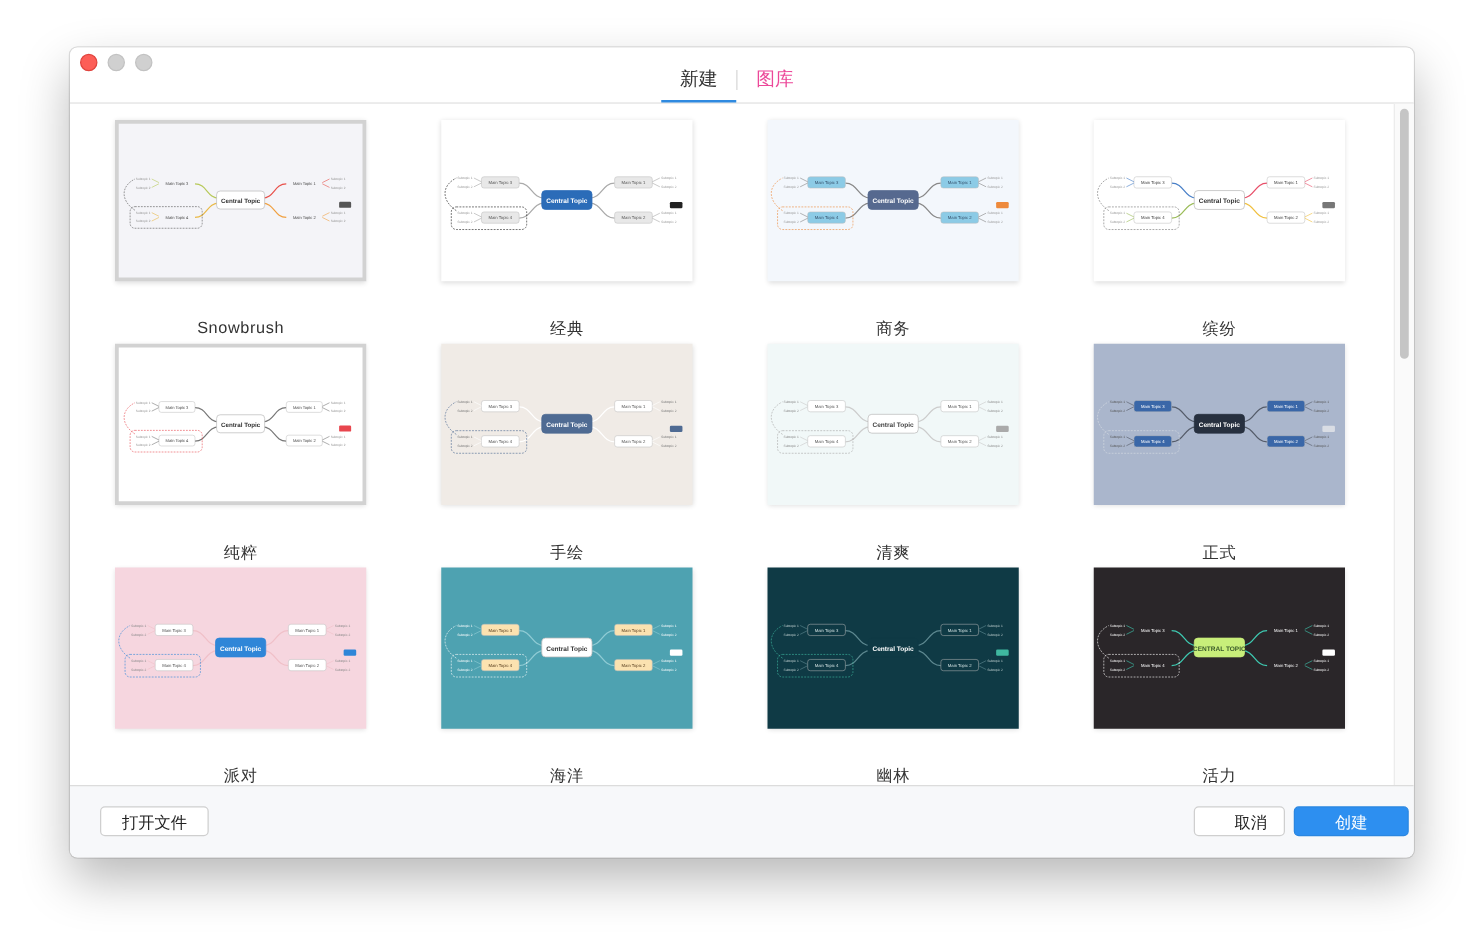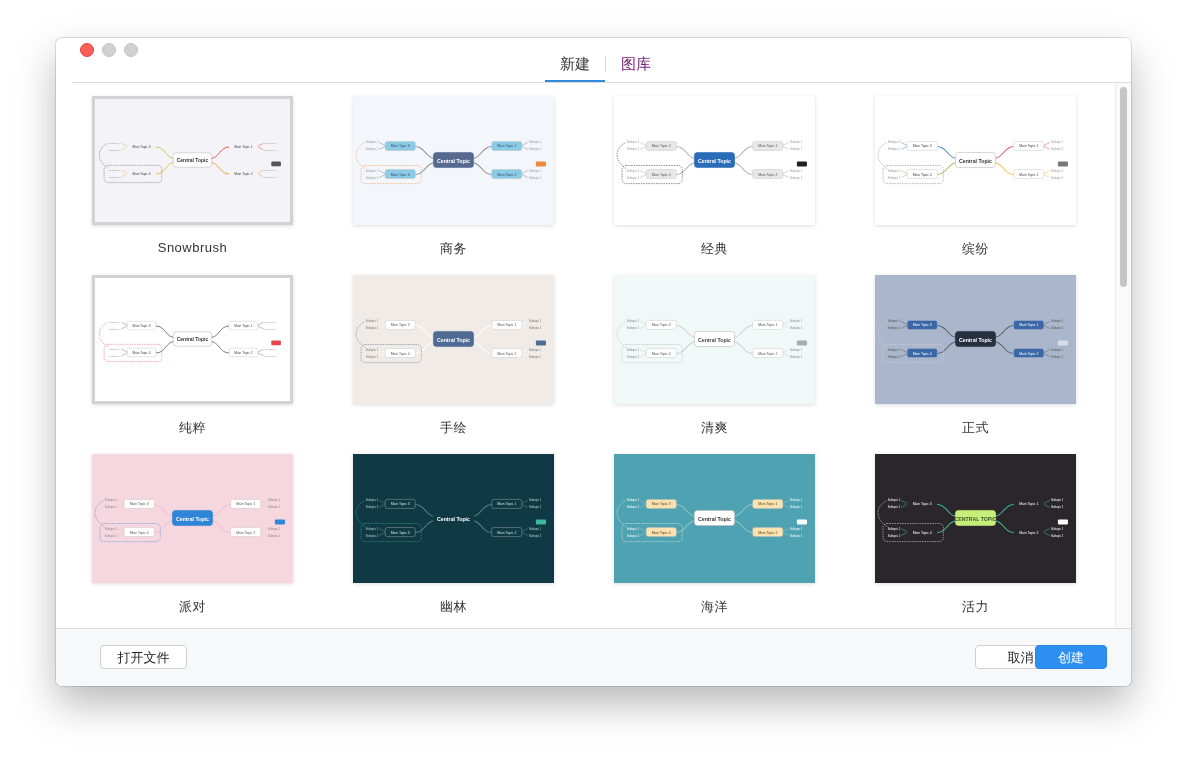--- a/index.html
+++ b/index.html
@@ -1,40 +1,40 @@
 <!DOCTYPE html>
 <html><head>
 <meta charset="utf-8">
 <style>
   html,body{margin:0;padding:0;}
   body{width:1187px;height:760px;background:#ffffff;position:relative;overflow:hidden;font-family:"Liberation Sans","DejaVu Sans",sans-serif;}
   .window{position:absolute;left:56px;top:38px;width:1075px;height:648px;background:#fff;border-radius:6px;
     box-shadow:0 18px 40px rgba(0,0,0,0.28),0 0 0 1px rgba(0,0,0,0.12);overflow:hidden;}
-  .titlebar{position:absolute;left:16px;top:0;right:0;height:44px;background:#fff;border-bottom:1px solid #dcdcdc;}
+  .titlebar{position:absolute;left:0;top:0;right:0;height:44px;background:#fff;border-bottom:1px solid #dcdcdc;}
   .traffic{position:absolute;top:5px;left:8px;display:flex;gap:8px;}
   .dot{width:12px;height:12px;border-radius:50%;}
   .dot.red{background:#fd5e57;border:0.5px solid #e0443e;}
   .dot.gray{background:#d0d0d0;border:0.5px solid #c2c2c2;}
   .tabs{position:absolute;left:473px;top:14px;display:flex;align-items:center;height:30px;}
   .tab{font-size:15px;color:#333;padding:0 15px;height:30px;line-height:24px;position:relative;cursor:pointer;}
-  .tab.inactive{color:#701a75;}
+  .tab.inactive{color:#ec4899;}
   .tab.active::after{content:"";position:absolute;left:0;right:0;bottom:0;height:2px;background:#2f8ae0;}
   .tab-sep{width:1px;height:16px;background:#d8d8d8;margin-top:-6px;}
   .content{position:absolute;left:0;top:45px;right:0;height:546px;background:#fff;overflow:hidden;}
   .grid{position:absolute;left:36px;top:13px;display:grid;grid-template-columns:repeat(4,201px);column-gap:60px;row-gap:0;}
   .card{width:201px;height:179px;display:flex;flex-direction:column;align-items:center;cursor:pointer;}
   .thumb{width:201px;height:129px;position:relative;box-shadow:0 1px 4px rgba(0,0,0,0.14);overflow:hidden;box-sizing:border-box;}
   .thumb.selected{border:3px solid #d2d2d2;}
   .thumb svg{position:absolute;left:0;top:0;width:100%;height:100%;}
-  .label{margin-top:15px;font-size:13px;color:#333;letter-spacing:0.5px;}
+  .label{margin-top:29px;font-size:13px;color:#333;letter-spacing:0.5px;}
   .scrollbar{position:absolute;right:0;top:45px;width:15px;height:546px;background:#fafafa;border-left:1px solid #ececec;}
   .scroll-thumb{position:absolute;left:4px;top:4px;width:7px;height:200px;border-radius:4px;background:#c5c5c5;}
   .footer{position:absolute;left:0;bottom:0;right:0;height:57px;background:#f7f8fa;border-top:1px solid #dcdcdc;}
   .btn{position:absolute;top:16px;height:24px;border-radius:4px;font-size:13px;line-height:24px;text-align:center;cursor:pointer;box-sizing:border-box;}
-  .btn.default{background:#fff;border:1px solid #cfcfcf;color:#222;margin-left:20px;}
+  .btn.default{background:#fff;border:1px solid #cfcfcf;color:#222;}
   .btn.primary{background:#2d8ff0;border:1px solid #2a86e0;color:#fff;}
 </style>
 </head>
 <body>
 
 <div class="window">
   <div class="titlebar">
     <div class="traffic">
       <div class="dot red"></div>
       <div class="dot gray"></div>
@@ -87,20 +87,64 @@
   <rect x="8" y="69" width="60" height="18" rx="4" fill="none" stroke="#555555" stroke-width="0.5" stroke-dasharray="1.5,1"></rect>
 
   <path d="M12 72 C0 64,0 52,12 46" fill="none" stroke="#555555" stroke-width="0.5" stroke-dasharray="1.5,1"></path>
 
   <rect x="182" y="65" width="10" height="5" rx="1" fill="#555555"></rect>
 </svg>
           </div>
     <div class="label">Snowbrush</div>
   </div>
         <div class="card">
+    <div class="thumb" style="background: rgb(255, 255, 255);">
+<svg viewBox="0 0 200 128" xmlns="http://www.w3.org/2000/svg">
+
+  <path d="M118 62 C128 62,128 50,138 50" fill="none" stroke="#aaaaaa" stroke-width="1"></path>
+  <path d="M118 66 C128 66,128 78,138 78" fill="none" stroke="#aaaaaa" stroke-width="1"></path>
+  <path d="M82 62 C72 62,72 50,62 50" fill="none" stroke="#aaaaaa" stroke-width="1"></path>
+  <path d="M82 66 C72 66,72 78,62 78" fill="none" stroke="#aaaaaa" stroke-width="1"></path>
+
+  <rect x="80" y="56" width="40" height="15" rx="3" fill="#2b6cb8" stroke="#2b6cb8" stroke-width="0.6"></rect>
+  <text x="100" y="66" font-size="5.2" text-anchor="middle" fill="#ffffff" font-family="Liberation Sans, sans-serif" font-weight="bold">Central Topic</text>
+
+  <rect x="138" y="45" width="30" height="9" rx="2" fill="#e8e8e8" stroke="#bbbbbb" stroke-width="0.4"></rect>
+  <text x="153" y="51" font-size="3.4" text-anchor="middle" fill="#555555" font-family="Liberation Sans, sans-serif">Main Topic 1</text>
+  <rect x="138" y="73" width="30" height="9" rx="2" fill="#e8e8e8" stroke="#bbbbbb" stroke-width="0.4"></rect>
+  <text x="153" y="79" font-size="3.4" text-anchor="middle" fill="#555555" font-family="Liberation Sans, sans-serif">Main Topic 2</text>
+  <rect x="32" y="45" width="30" height="9" rx="2" fill="#e8e8e8" stroke="#bbbbbb" stroke-width="0.4"></rect>
+  <text x="47" y="51" font-size="3.4" text-anchor="middle" fill="#555555" font-family="Liberation Sans, sans-serif">Main Topic 3</text>
+  <rect x="32" y="73" width="30" height="9" rx="2" fill="#e8e8e8" stroke="#bbbbbb" stroke-width="0.4"></rect>
+  <text x="47" y="79" font-size="3.4" text-anchor="middle" fill="#555555" font-family="Liberation Sans, sans-serif">Main Topic 4</text>
+
+  <path d="M168 49 L174 46 M168 50 L174 53" stroke="#aaaaaa" stroke-width="0.5"></path>
+  <path d="M168 77 L174 74 M168 78 L174 81" stroke="#aaaaaa" stroke-width="0.5"></path>
+  <path d="M32 49 L26 46 M32 50 L26 53" stroke="#aaaaaa" stroke-width="0.5"></path>
+  <path d="M32 77 L26 74 M32 78 L26 81" stroke="#aaaaaa" stroke-width="0.5"></path>
+
+  <text x="175" y="47" font-size="2.6" fill="#999999" font-family="Liberation Sans, sans-serif">Subtopic 1</text>
+  <text x="175" y="54" font-size="2.6" fill="#999999" font-family="Liberation Sans, sans-serif">Subtopic 2</text>
+  <text x="175" y="75" font-size="2.6" fill="#999999" font-family="Liberation Sans, sans-serif">Subtopic 1</text>
+  <text x="175" y="82" font-size="2.6" fill="#999999" font-family="Liberation Sans, sans-serif">Subtopic 2</text>
+  <text x="25" y="47" font-size="2.6" text-anchor="end" fill="#999999" font-family="Liberation Sans, sans-serif">Subtopic 1</text>
+  <text x="25" y="54" font-size="2.6" text-anchor="end" fill="#999999" font-family="Liberation Sans, sans-serif">Subtopic 2</text>
+  <text x="25" y="75" font-size="2.6" text-anchor="end" fill="#999999" font-family="Liberation Sans, sans-serif">Subtopic 1</text>
+  <text x="25" y="82" font-size="2.6" text-anchor="end" fill="#999999" font-family="Liberation Sans, sans-serif">Subtopic 2</text>
+
+  <rect x="8" y="69" width="60" height="18" rx="4" fill="none" stroke="#222222" stroke-width="0.5" stroke-dasharray="1.5,1"></rect>
+
+  <path d="M12 72 C0 64,0 52,12 46" fill="none" stroke="#222222" stroke-width="0.5" stroke-dasharray="1.5,1"></path>
+
+  <rect x="182" y="65" width="10" height="5" rx="1" fill="#222222"></rect>
+</svg>
+          </div>
+    <div class="label">经典</div>
+  </div>
+        <div class="card">
     <div class="thumb" style="background: rgb(243, 247, 252);">
 <svg viewBox="0 0 200 128" xmlns="http://www.w3.org/2000/svg">
 
   <path d="M118 62 C128 62,128 50,138 50" fill="none" stroke="#888888" stroke-width="1"></path>
   <path d="M118 66 C128 66,128 78,138 78" fill="none" stroke="#888888" stroke-width="1"></path>
   <path d="M82 62 C72 62,72 50,62 50" fill="none" stroke="#888888" stroke-width="1"></path>
   <path d="M82 66 C72 66,72 78,62 78" fill="none" stroke="#888888" stroke-width="1"></path>
 
   <rect x="80" y="56" width="40" height="15" rx="3" fill="#56698f" stroke="#56698f" stroke-width="0.6"></rect>
   <text x="100" y="66" font-size="5.2" text-anchor="middle" fill="#ffffff" font-family="Liberation Sans, sans-serif" font-weight="bold">Central Topic</text>
@@ -134,139 +178,95 @@
 
   <rect x="182" y="65" width="10" height="5" rx="1" fill="#ee8a3c"></rect>
 </svg>
           </div>
     <div class="label">商务</div>
   </div>
         <div class="card">
     <div class="thumb" style="background: rgb(255, 255, 255);">
 <svg viewBox="0 0 200 128" xmlns="http://www.w3.org/2000/svg">
 
-  <path d="M118 62 C128 62,128 50,138 50" fill="none" stroke="#aaaaaa" stroke-width="1"></path>
-  <path d="M118 66 C128 66,128 78,138 78" fill="none" stroke="#aaaaaa" stroke-width="1"></path>
-  <path d="M82 62 C72 62,72 50,62 50" fill="none" stroke="#aaaaaa" stroke-width="1"></path>
-  <path d="M82 66 C72 66,72 78,62 78" fill="none" stroke="#aaaaaa" stroke-width="1"></path>
-
-  <rect x="80" y="56" width="40" height="15" rx="3" fill="#2b6cb8" stroke="#2b6cb8" stroke-width="0.6"></rect>
-  <text x="100" y="66" font-size="5.2" text-anchor="middle" fill="#ffffff" font-family="Liberation Sans, sans-serif" font-weight="bold">Central Topic</text>
-
-  <rect x="138" y="45" width="30" height="9" rx="2" fill="#e8e8e8" stroke="#bbbbbb" stroke-width="0.4"></rect>
-  <text x="153" y="51" font-size="3.4" text-anchor="middle" fill="#555555" font-family="Liberation Sans, sans-serif">Main Topic 1</text>
-  <rect x="138" y="73" width="30" height="9" rx="2" fill="#e8e8e8" stroke="#bbbbbb" stroke-width="0.4"></rect>
-  <text x="153" y="79" font-size="3.4" text-anchor="middle" fill="#555555" font-family="Liberation Sans, sans-serif">Main Topic 2</text>
-  <rect x="32" y="45" width="30" height="9" rx="2" fill="#e8e8e8" stroke="#bbbbbb" stroke-width="0.4"></rect>
-  <text x="47" y="51" font-size="3.4" text-anchor="middle" fill="#555555" font-family="Liberation Sans, sans-serif">Main Topic 3</text>
-  <rect x="32" y="73" width="30" height="9" rx="2" fill="#e8e8e8" stroke="#bbbbbb" stroke-width="0.4"></rect>
-  <text x="47" y="79" font-size="3.4" text-anchor="middle" fill="#555555" font-family="Liberation Sans, sans-serif">Main Topic 4</text>
-
-  <path d="M168 49 L174 46 M168 50 L174 53" stroke="#aaaaaa" stroke-width="0.5"></path>
-  <path d="M168 77 L174 74 M168 78 L174 81" stroke="#aaaaaa" stroke-width="0.5"></path>
-  <path d="M32 49 L26 46 M32 50 L26 53" stroke="#aaaaaa" stroke-width="0.5"></path>
-  <path d="M32 77 L26 74 M32 78 L26 81" stroke="#aaaaaa" stroke-width="0.5"></path>
+  <path d="M118 62 C128 62,128 50,138 50" fill="none" stroke="#e8506a" stroke-width="1"></path>
+  <path d="M118 66 C128 66,128 78,138 78" fill="none" stroke="#f0c040" stroke-width="1"></path>
+  <path d="M82 62 C72 62,72 50,62 50" fill="none" stroke="#4a80c8" stroke-width="1"></path>
+  <path d="M82 66 C72 66,72 78,62 78" fill="none" stroke="#9cbd5a" stroke-width="1"></path>
+
+  <rect x="80" y="56" width="40" height="15" rx="3" fill="#ffffff" stroke="#bbbbbb" stroke-width="0.6"></rect>
+  <text x="100" y="66" font-size="5.2" text-anchor="middle" fill="#333333" font-family="Liberation Sans, sans-serif" font-weight="bold">Central Topic</text>
+
+  <rect x="138" y="45" width="30" height="9" rx="2" fill="#ffffff" stroke="#bbbbbb" stroke-width="0.4"></rect>
+  <text x="153" y="51" font-size="3.4" text-anchor="middle" fill="#444444" font-family="Liberation Sans, sans-serif">Main Topic 1</text>
+  <rect x="138" y="73" width="30" height="9" rx="2" fill="#ffffff" stroke="#bbbbbb" stroke-width="0.4"></rect>
+  <text x="153" y="79" font-size="3.4" text-anchor="middle" fill="#444444" font-family="Liberation Sans, sans-serif">Main Topic 2</text>
+  <rect x="32" y="45" width="30" height="9" rx="2" fill="#ffffff" stroke="#bbbbbb" stroke-width="0.4"></rect>
+  <text x="47" y="51" font-size="3.4" text-anchor="middle" fill="#444444" font-family="Liberation Sans, sans-serif">Main Topic 3</text>
+  <rect x="32" y="73" width="30" height="9" rx="2" fill="#ffffff" stroke="#bbbbbb" stroke-width="0.4"></rect>
+  <text x="47" y="79" font-size="3.4" text-anchor="middle" fill="#444444" font-family="Liberation Sans, sans-serif">Main Topic 4</text>
+
+  <path d="M168 49 L174 46 M168 50 L174 53" stroke="#e8506a" stroke-width="0.5"></path>
+  <path d="M168 77 L174 74 M168 78 L174 81" stroke="#f0c040" stroke-width="0.5"></path>
+  <path d="M32 49 L26 46 M32 50 L26 53" stroke="#4a80c8" stroke-width="0.5"></path>
+  <path d="M32 77 L26 74 M32 78 L26 81" stroke="#9cbd5a" stroke-width="0.5"></path>
 
   <text x="175" y="47" font-size="2.6" fill="#999999" font-family="Liberation Sans, sans-serif">Subtopic 1</text>
   <text x="175" y="54" font-size="2.6" fill="#999999" font-family="Liberation Sans, sans-serif">Subtopic 2</text>
   <text x="175" y="75" font-size="2.6" fill="#999999" font-family="Liberation Sans, sans-serif">Subtopic 1</text>
   <text x="175" y="82" font-size="2.6" fill="#999999" font-family="Liberation Sans, sans-serif">Subtopic 2</text>
   <text x="25" y="47" font-size="2.6" text-anchor="end" fill="#999999" font-family="Liberation Sans, sans-serif">Subtopic 1</text>
   <text x="25" y="54" font-size="2.6" text-anchor="end" fill="#999999" font-family="Liberation Sans, sans-serif">Subtopic 2</text>
   <text x="25" y="75" font-size="2.6" text-anchor="end" fill="#999999" font-family="Liberation Sans, sans-serif">Subtopic 1</text>
   <text x="25" y="82" font-size="2.6" text-anchor="end" fill="#999999" font-family="Liberation Sans, sans-serif">Subtopic 2</text>
 
-  <rect x="8" y="69" width="60" height="18" rx="4" fill="none" stroke="#222222" stroke-width="0.5" stroke-dasharray="1.5,1"></rect>
-
-  <path d="M12 72 C0 64,0 52,12 46" fill="none" stroke="#222222" stroke-width="0.5" stroke-dasharray="1.5,1"></path>
-
-  <rect x="182" y="65" width="10" height="5" rx="1" fill="#222222"></rect>
-</svg>
-          </div>
-    <div class="label">经典</div>
-  </div>
-        <div class="card">
-    <div class="thumb" style="background: rgb(255, 255, 255);">
-<svg viewBox="0 0 200 128" xmlns="http://www.w3.org/2000/svg">
-
-  <path d="M118 62 C128 62,128 50,138 50" fill="none" stroke="#e8506a" stroke-width="1"></path>
-  <path d="M118 66 C128 66,128 78,138 78" fill="none" stroke="#f0c040" stroke-width="1"></path>
-  <path d="M82 62 C72 62,72 50,62 50" fill="none" stroke="#4a80c8" stroke-width="1"></path>
-  <path d="M82 66 C72 66,72 78,62 78" fill="none" stroke="#9cbd5a" stroke-width="1"></path>
+  <rect x="8" y="69" width="60" height="18" rx="4" fill="none" stroke="#777777" stroke-width="0.5" stroke-dasharray="1.5,1"></rect>
+
+  <path d="M12 72 C0 64,0 52,12 46" fill="none" stroke="#777777" stroke-width="0.5" stroke-dasharray="1.5,1"></path>
+
+  <rect x="182" y="65" width="10" height="5" rx="1" fill="#777777"></rect>
+</svg>
+          </div>
+    <div class="label">缤纷</div>
+  </div>
+        <div class="card">
+    <div class="thumb selected" style="background: rgb(255, 255, 255);">
+<svg viewBox="0 0 200 128" xmlns="http://www.w3.org/2000/svg">
+
+  <path d="M118 62 C128 62,128 50,138 50" fill="none" stroke="#777777" stroke-width="1"></path>
+  <path d="M118 66 C128 66,128 78,138 78" fill="none" stroke="#777777" stroke-width="1"></path>
+  <path d="M82 62 C72 62,72 50,62 50" fill="none" stroke="#777777" stroke-width="1"></path>
+  <path d="M82 66 C72 66,72 78,62 78" fill="none" stroke="#777777" stroke-width="1"></path>
 
   <rect x="80" y="56" width="40" height="15" rx="3" fill="#ffffff" stroke="#bbbbbb" stroke-width="0.6"></rect>
   <text x="100" y="66" font-size="5.2" text-anchor="middle" fill="#333333" font-family="Liberation Sans, sans-serif" font-weight="bold">Central Topic</text>
 
   <rect x="138" y="45" width="30" height="9" rx="2" fill="#ffffff" stroke="#bbbbbb" stroke-width="0.4"></rect>
   <text x="153" y="51" font-size="3.4" text-anchor="middle" fill="#444444" font-family="Liberation Sans, sans-serif">Main Topic 1</text>
   <rect x="138" y="73" width="30" height="9" rx="2" fill="#ffffff" stroke="#bbbbbb" stroke-width="0.4"></rect>
   <text x="153" y="79" font-size="3.4" text-anchor="middle" fill="#444444" font-family="Liberation Sans, sans-serif">Main Topic 2</text>
   <rect x="32" y="45" width="30" height="9" rx="2" fill="#ffffff" stroke="#bbbbbb" stroke-width="0.4"></rect>
   <text x="47" y="51" font-size="3.4" text-anchor="middle" fill="#444444" font-family="Liberation Sans, sans-serif">Main Topic 3</text>
   <rect x="32" y="73" width="30" height="9" rx="2" fill="#ffffff" stroke="#bbbbbb" stroke-width="0.4"></rect>
   <text x="47" y="79" font-size="3.4" text-anchor="middle" fill="#444444" font-family="Liberation Sans, sans-serif">Main Topic 4</text>
 
-  <path d="M168 49 L174 46 M168 50 L174 53" stroke="#e8506a" stroke-width="0.5"></path>
-  <path d="M168 77 L174 74 M168 78 L174 81" stroke="#f0c040" stroke-width="0.5"></path>
-  <path d="M32 49 L26 46 M32 50 L26 53" stroke="#4a80c8" stroke-width="0.5"></path>
-  <path d="M32 77 L26 74 M32 78 L26 81" stroke="#9cbd5a" stroke-width="0.5"></path>
+  <path d="M168 49 L174 46 M168 50 L174 53" stroke="#777777" stroke-width="0.5"></path>
+  <path d="M168 77 L174 74 M168 78 L174 81" stroke="#777777" stroke-width="0.5"></path>
+  <path d="M32 49 L26 46 M32 50 L26 53" stroke="#777777" stroke-width="0.5"></path>
+  <path d="M32 77 L26 74 M32 78 L26 81" stroke="#777777" stroke-width="0.5"></path>
 
   <text x="175" y="47" font-size="2.6" fill="#999999" font-family="Liberation Sans, sans-serif">Subtopic 1</text>
   <text x="175" y="54" font-size="2.6" fill="#999999" font-family="Liberation Sans, sans-serif">Subtopic 2</text>
   <text x="175" y="75" font-size="2.6" fill="#999999" font-family="Liberation Sans, sans-serif">Subtopic 1</text>
   <text x="175" y="82" font-size="2.6" fill="#999999" font-family="Liberation Sans, sans-serif">Subtopic 2</text>
   <text x="25" y="47" font-size="2.6" text-anchor="end" fill="#999999" font-family="Liberation Sans, sans-serif">Subtopic 1</text>
   <text x="25" y="54" font-size="2.6" text-anchor="end" fill="#999999" font-family="Liberation Sans, sans-serif">Subtopic 2</text>
   <text x="25" y="75" font-size="2.6" text-anchor="end" fill="#999999" font-family="Liberation Sans, sans-serif">Subtopic 1</text>
   <text x="25" y="82" font-size="2.6" text-anchor="end" fill="#999999" font-family="Liberation Sans, sans-serif">Subtopic 2</text>
 
-  <rect x="8" y="69" width="60" height="18" rx="4" fill="none" stroke="#777777" stroke-width="0.5" stroke-dasharray="1.5,1"></rect>
-
-  <path d="M12 72 C0 64,0 52,12 46" fill="none" stroke="#777777" stroke-width="0.5" stroke-dasharray="1.5,1"></path>
-
-  <rect x="182" y="65" width="10" height="5" rx="1" fill="#777777"></rect>
-</svg>
-          </div>
-    <div class="label">缤纷</div>
-  </div>
-        <div class="card">
-    <div class="thumb selected" style="background: rgb(255, 255, 255);">
-<svg viewBox="0 0 200 128" xmlns="http://www.w3.org/2000/svg">
-
-  <path d="M118 62 C128 62,128 50,138 50" fill="none" stroke="#777777" stroke-width="1"></path>
-  <path d="M118 66 C128 66,128 78,138 78" fill="none" stroke="#777777" stroke-width="1"></path>
-  <path d="M82 62 C72 62,72 50,62 50" fill="none" stroke="#777777" stroke-width="1"></path>
-  <path d="M82 66 C72 66,72 78,62 78" fill="none" stroke="#777777" stroke-width="1"></path>
-
-  <rect x="80" y="56" width="40" height="15" rx="3" fill="#ffffff" stroke="#bbbbbb" stroke-width="0.6"></rect>
-  <text x="100" y="66" font-size="5.2" text-anchor="middle" fill="#333333" font-family="Liberation Sans, sans-serif" font-weight="bold">Central Topic</text>
-
-  <rect x="138" y="45" width="30" height="9" rx="2" fill="#ffffff" stroke="#bbbbbb" stroke-width="0.4"></rect>
-  <text x="153" y="51" font-size="3.4" text-anchor="middle" fill="#444444" font-family="Liberation Sans, sans-serif">Main Topic 1</text>
-  <rect x="138" y="73" width="30" height="9" rx="2" fill="#ffffff" stroke="#bbbbbb" stroke-width="0.4"></rect>
-  <text x="153" y="79" font-size="3.4" text-anchor="middle" fill="#444444" font-family="Liberation Sans, sans-serif">Main Topic 2</text>
-  <rect x="32" y="45" width="30" height="9" rx="2" fill="#ffffff" stroke="#bbbbbb" stroke-width="0.4"></rect>
-  <text x="47" y="51" font-size="3.4" text-anchor="middle" fill="#444444" font-family="Liberation Sans, sans-serif">Main Topic 3</text>
-  <rect x="32" y="73" width="30" height="9" rx="2" fill="#ffffff" stroke="#bbbbbb" stroke-width="0.4"></rect>
-  <text x="47" y="79" font-size="3.4" text-anchor="middle" fill="#444444" font-family="Liberation Sans, sans-serif">Main Topic 4</text>
-
-  <path d="M168 49 L174 46 M168 50 L174 53" stroke="#777777" stroke-width="0.5"></path>
-  <path d="M168 77 L174 74 M168 78 L174 81" stroke="#777777" stroke-width="0.5"></path>
-  <path d="M32 49 L26 46 M32 50 L26 53" stroke="#777777" stroke-width="0.5"></path>
-  <path d="M32 77 L26 74 M32 78 L26 81" stroke="#777777" stroke-width="0.5"></path>
-
-  <text x="175" y="47" font-size="2.6" fill="#999999" font-family="Liberation Sans, sans-serif">Subtopic 1</text>
-  <text x="175" y="54" font-size="2.6" fill="#999999" font-family="Liberation Sans, sans-serif">Subtopic 2</text>
-  <text x="175" y="75" font-size="2.6" fill="#999999" font-family="Liberation Sans, sans-serif">Subtopic 1</text>
-  <text x="175" y="82" font-size="2.6" fill="#999999" font-family="Liberation Sans, sans-serif">Subtopic 2</text>
-  <text x="25" y="47" font-size="2.6" text-anchor="end" fill="#999999" font-family="Liberation Sans, sans-serif">Subtopic 1</text>
-  <text x="25" y="54" font-size="2.6" text-anchor="end" fill="#999999" font-family="Liberation Sans, sans-serif">Subtopic 2</text>
-  <text x="25" y="75" font-size="2.6" text-anchor="end" fill="#999999" font-family="Liberation Sans, sans-serif">Subtopic 1</text>
-  <text x="25" y="82" font-size="2.6" text-anchor="end" fill="#999999" font-family="Liberation Sans, sans-serif">Subtopic 2</text>
-
   <rect x="8" y="69" width="60" height="18" rx="4" fill="none" stroke="#e8464e" stroke-width="0.5" stroke-dasharray="1.5,1"></rect>
 
   <path d="M12 72 C0 64,0 52,12 46" fill="none" stroke="#e8464e" stroke-width="0.5" stroke-dasharray="1.5,1"></path>
 
   <rect x="182" y="65" width="10" height="5" rx="1" fill="#e8464e"></rect>
 </svg>
           </div>
     <div class="label">纯粹</div>
   </div>
         <div class="card">
@@ -439,20 +439,64 @@
   <rect x="8" y="69" width="60" height="18" rx="4" fill="none" stroke="#2f86d8" stroke-width="0.5" stroke-dasharray="1.5,1"></rect>
 
   <path d="M12 72 C0 64,0 52,12 46" fill="none" stroke="#2f86d8" stroke-width="0.5" stroke-dasharray="1.5,1"></path>
 
   <rect x="182" y="65" width="10" height="5" rx="1" fill="#2f86d8"></rect>
 </svg>
           </div>
     <div class="label">派对</div>
   </div>
         <div class="card">
+    <div class="thumb" style="background: rgb(78, 162, 177);">
+<svg viewBox="0 0 200 128" xmlns="http://www.w3.org/2000/svg">
+
+  <path d="M118 62 C128 62,128 50,138 50" fill="none" stroke="#8fcbd4" stroke-width="1"></path>
+  <path d="M118 66 C128 66,128 78,138 78" fill="none" stroke="#8fcbd4" stroke-width="1"></path>
+  <path d="M82 62 C72 62,72 50,62 50" fill="none" stroke="#8fcbd4" stroke-width="1"></path>
+  <path d="M82 66 C72 66,72 78,62 78" fill="none" stroke="#8fcbd4" stroke-width="1"></path>
+
+  <rect x="80" y="56" width="40" height="15" rx="3" fill="#ffffff" stroke="#bbbbbb" stroke-width="0.6"></rect>
+  <text x="100" y="66" font-size="5.2" text-anchor="middle" fill="#333333" font-family="Liberation Sans, sans-serif" font-weight="bold">Central Topic</text>
+
+  <rect x="138" y="45" width="30" height="9" rx="2" fill="#fbe2b0" stroke="#bbbbbb" stroke-width="0.4"></rect>
+  <text x="153" y="51" font-size="3.4" text-anchor="middle" fill="#5a4020" font-family="Liberation Sans, sans-serif">Main Topic 1</text>
+  <rect x="138" y="73" width="30" height="9" rx="2" fill="#fbe2b0" stroke="#bbbbbb" stroke-width="0.4"></rect>
+  <text x="153" y="79" font-size="3.4" text-anchor="middle" fill="#5a4020" font-family="Liberation Sans, sans-serif">Main Topic 2</text>
+  <rect x="32" y="45" width="30" height="9" rx="2" fill="#fbe2b0" stroke="#bbbbbb" stroke-width="0.4"></rect>
+  <text x="47" y="51" font-size="3.4" text-anchor="middle" fill="#5a4020" font-family="Liberation Sans, sans-serif">Main Topic 3</text>
+  <rect x="32" y="73" width="30" height="9" rx="2" fill="#fbe2b0" stroke="#bbbbbb" stroke-width="0.4"></rect>
+  <text x="47" y="79" font-size="3.4" text-anchor="middle" fill="#5a4020" font-family="Liberation Sans, sans-serif">Main Topic 4</text>
+
+  <path d="M168 49 L174 46 M168 50 L174 53" stroke="#8fcbd4" stroke-width="0.5"></path>
+  <path d="M168 77 L174 74 M168 78 L174 81" stroke="#8fcbd4" stroke-width="0.5"></path>
+  <path d="M32 49 L26 46 M32 50 L26 53" stroke="#8fcbd4" stroke-width="0.5"></path>
+  <path d="M32 77 L26 74 M32 78 L26 81" stroke="#8fcbd4" stroke-width="0.5"></path>
+
+  <text x="175" y="47" font-size="2.6" fill="#ffffff" font-family="Liberation Sans, sans-serif">Subtopic 1</text>
+  <text x="175" y="54" font-size="2.6" fill="#ffffff" font-family="Liberation Sans, sans-serif">Subtopic 2</text>
+  <text x="175" y="75" font-size="2.6" fill="#ffffff" font-family="Liberation Sans, sans-serif">Subtopic 1</text>
+  <text x="175" y="82" font-size="2.6" fill="#ffffff" font-family="Liberation Sans, sans-serif">Subtopic 2</text>
+  <text x="25" y="47" font-size="2.6" text-anchor="end" fill="#ffffff" font-family="Liberation Sans, sans-serif">Subtopic 1</text>
+  <text x="25" y="54" font-size="2.6" text-anchor="end" fill="#ffffff" font-family="Liberation Sans, sans-serif">Subtopic 2</text>
+  <text x="25" y="75" font-size="2.6" text-anchor="end" fill="#ffffff" font-family="Liberation Sans, sans-serif">Subtopic 1</text>
+  <text x="25" y="82" font-size="2.6" text-anchor="end" fill="#ffffff" font-family="Liberation Sans, sans-serif">Subtopic 2</text>
+
+  <rect x="8" y="69" width="60" height="18" rx="4" fill="none" stroke="#ffffff" stroke-width="0.5" stroke-dasharray="1.5,1"></rect>
+
+  <path d="M12 72 C0 64,0 52,12 46" fill="none" stroke="#ffffff" stroke-width="0.5" stroke-dasharray="1.5,1"></path>
+
+  <rect x="182" y="65" width="10" height="5" rx="1" fill="#ffffff"></rect>
+</svg>
+          </div>
+    <div class="label">海洋</div>
+  </div>
+        <div class="card">
     <div class="thumb" style="background: rgb(15, 58, 69);">
 <svg viewBox="0 0 200 128" xmlns="http://www.w3.org/2000/svg">
 
   <path d="M118 62 C128 62,128 50,138 50" fill="none" stroke="#5d8890" stroke-width="1"></path>
   <path d="M118 66 C128 66,128 78,138 78" fill="none" stroke="#5d8890" stroke-width="1"></path>
   <path d="M82 62 C72 62,72 50,62 50" fill="none" stroke="#5d8890" stroke-width="1"></path>
   <path d="M82 66 C72 66,72 78,62 78" fill="none" stroke="#5d8890" stroke-width="1"></path>
 
   <rect x="80" y="56" width="40" height="15" rx="3" fill="#0f3a45" stroke="#0f3a45" stroke-width="0.6"></rect>
   <text x="100" y="66" font-size="5.2" text-anchor="middle" fill="#ffffff" font-family="Liberation Sans, sans-serif" font-weight="bold">Central Topic</text>
@@ -483,112 +527,68 @@
   <rect x="8" y="69" width="60" height="18" rx="4" fill="none" stroke="#3fb8a0" stroke-width="0.5" stroke-dasharray="1.5,1"></rect>
 
   <path d="M12 72 C0 64,0 52,12 46" fill="none" stroke="#3fb8a0" stroke-width="0.5" stroke-dasharray="1.5,1"></path>
 
   <rect x="182" y="65" width="10" height="5" rx="1" fill="#3fb8a0"></rect>
 </svg>
           </div>
     <div class="label">幽林</div>
   </div>
         <div class="card">
-    <div class="thumb" style="background: rgb(78, 162, 177);">
-<svg viewBox="0 0 200 128" xmlns="http://www.w3.org/2000/svg">
-
-  <path d="M118 62 C128 62,128 50,138 50" fill="none" stroke="#8fcbd4" stroke-width="1"></path>
-  <path d="M118 66 C128 66,128 78,138 78" fill="none" stroke="#8fcbd4" stroke-width="1"></path>
-  <path d="M82 62 C72 62,72 50,62 50" fill="none" stroke="#8fcbd4" stroke-width="1"></path>
-  <path d="M82 66 C72 66,72 78,62 78" fill="none" stroke="#8fcbd4" stroke-width="1"></path>
-
-  <rect x="80" y="56" width="40" height="15" rx="3" fill="#ffffff" stroke="#bbbbbb" stroke-width="0.6"></rect>
-  <text x="100" y="66" font-size="5.2" text-anchor="middle" fill="#333333" font-family="Liberation Sans, sans-serif" font-weight="bold">Central Topic</text>
-
-  <rect x="138" y="45" width="30" height="9" rx="2" fill="#fbe2b0" stroke="#bbbbbb" stroke-width="0.4"></rect>
-  <text x="153" y="51" font-size="3.4" text-anchor="middle" fill="#5a4020" font-family="Liberation Sans, sans-serif">Main Topic 1</text>
-  <rect x="138" y="73" width="30" height="9" rx="2" fill="#fbe2b0" stroke="#bbbbbb" stroke-width="0.4"></rect>
-  <text x="153" y="79" font-size="3.4" text-anchor="middle" fill="#5a4020" font-family="Liberation Sans, sans-serif">Main Topic 2</text>
-  <rect x="32" y="45" width="30" height="9" rx="2" fill="#fbe2b0" stroke="#bbbbbb" stroke-width="0.4"></rect>
-  <text x="47" y="51" font-size="3.4" text-anchor="middle" fill="#5a4020" font-family="Liberation Sans, sans-serif">Main Topic 3</text>
-  <rect x="32" y="73" width="30" height="9" rx="2" fill="#fbe2b0" stroke="#bbbbbb" stroke-width="0.4"></rect>
-  <text x="47" y="79" font-size="3.4" text-anchor="middle" fill="#5a4020" font-family="Liberation Sans, sans-serif">Main Topic 4</text>
-
-  <path d="M168 49 L174 46 M168 50 L174 53" stroke="#8fcbd4" stroke-width="0.5"></path>
-  <path d="M168 77 L174 74 M168 78 L174 81" stroke="#8fcbd4" stroke-width="0.5"></path>
-  <path d="M32 49 L26 46 M32 50 L26 53" stroke="#8fcbd4" stroke-width="0.5"></path>
-  <path d="M32 77 L26 74 M32 78 L26 81" stroke="#8fcbd4" stroke-width="0.5"></path>
+    <div class="thumb" style="background: rgb(42, 38, 41);">
+<svg viewBox="0 0 200 128" xmlns="http://www.w3.org/2000/svg">
+
+  <path d="M118 62 C128 62,128 50,138 50" fill="none" stroke="#3ec8b0" stroke-width="1"></path>
+  <path d="M118 66 C128 66,128 78,138 78" fill="none" stroke="#3ec8b0" stroke-width="1"></path>
+  <path d="M82 62 C72 62,72 50,62 50" fill="none" stroke="#3ec8b0" stroke-width="1"></path>
+  <path d="M82 66 C72 66,72 78,62 78" fill="none" stroke="#3ec8b0" stroke-width="1"></path>
+
+  <rect x="80" y="56" width="40" height="15" rx="3" fill="#c8ee7a" stroke="#c8ee7a" stroke-width="0.6"></rect>
+  <text x="100" y="66" font-size="5.2" text-anchor="middle" fill="#3a5a2a" font-family="Liberation Sans, sans-serif" font-weight="bold">CENTRAL TOPIC</text>
+
+  <rect x="138" y="45" width="30" height="9" rx="2" fill="transparent" stroke="none" stroke-width="0.4"></rect>
+  <text x="153" y="51" font-size="3.4" text-anchor="middle" fill="#ffffff" font-family="Liberation Sans, sans-serif">Main Topic 1</text>
+  <rect x="138" y="73" width="30" height="9" rx="2" fill="transparent" stroke="none" stroke-width="0.4"></rect>
+  <text x="153" y="79" font-size="3.4" text-anchor="middle" fill="#ffffff" font-family="Liberation Sans, sans-serif">Main Topic 2</text>
+  <rect x="32" y="45" width="30" height="9" rx="2" fill="transparent" stroke="none" stroke-width="0.4"></rect>
+  <text x="47" y="51" font-size="3.4" text-anchor="middle" fill="#ffffff" font-family="Liberation Sans, sans-serif">Main Topic 3</text>
+  <rect x="32" y="73" width="30" height="9" rx="2" fill="transparent" stroke="none" stroke-width="0.4"></rect>
+  <text x="47" y="79" font-size="3.4" text-anchor="middle" fill="#ffffff" font-family="Liberation Sans, sans-serif">Main Topic 4</text>
+
+  <path d="M168 49 L174 46 M168 50 L174 53" stroke="#3ec8b0" stroke-width="0.5"></path>
+  <path d="M168 77 L174 74 M168 78 L174 81" stroke="#3ec8b0" stroke-width="0.5"></path>
+  <path d="M32 49 L26 46 M32 50 L26 53" stroke="#3ec8b0" stroke-width="0.5"></path>
+  <path d="M32 77 L26 74 M32 78 L26 81" stroke="#3ec8b0" stroke-width="0.5"></path>
 
   <text x="175" y="47" font-size="2.6" fill="#ffffff" font-family="Liberation Sans, sans-serif">Subtopic 1</text>
   <text x="175" y="54" font-size="2.6" fill="#ffffff" font-family="Liberation Sans, sans-serif">Subtopic 2</text>
   <text x="175" y="75" font-size="2.6" fill="#ffffff" font-family="Liberation Sans, sans-serif">Subtopic 1</text>
   <text x="175" y="82" font-size="2.6" fill="#ffffff" font-family="Liberation Sans, sans-serif">Subtopic 2</text>
   <text x="25" y="47" font-size="2.6" text-anchor="end" fill="#ffffff" font-family="Liberation Sans, sans-serif">Subtopic 1</text>
   <text x="25" y="54" font-size="2.6" text-anchor="end" fill="#ffffff" font-family="Liberation Sans, sans-serif">Subtopic 2</text>
   <text x="25" y="75" font-size="2.6" text-anchor="end" fill="#ffffff" font-family="Liberation Sans, sans-serif">Subtopic 1</text>
   <text x="25" y="82" font-size="2.6" text-anchor="end" fill="#ffffff" font-family="Liberation Sans, sans-serif">Subtopic 2</text>
 
   <rect x="8" y="69" width="60" height="18" rx="4" fill="none" stroke="#ffffff" stroke-width="0.5" stroke-dasharray="1.5,1"></rect>
 
   <path d="M12 72 C0 64,0 52,12 46" fill="none" stroke="#ffffff" stroke-width="0.5" stroke-dasharray="1.5,1"></path>
 
   <rect x="182" y="65" width="10" height="5" rx="1" fill="#ffffff"></rect>
 </svg>
           </div>
-    <div class="label">海洋</div>
-  </div>
-        <div class="card">
-    <div class="thumb" style="background: rgb(42, 38, 41);">
-<svg viewBox="0 0 200 128" xmlns="http://www.w3.org/2000/svg">
-
-  <path d="M118 62 C128 62,128 50,138 50" fill="none" stroke="#3ec8b0" stroke-width="1"></path>
-  <path d="M118 66 C128 66,128 78,138 78" fill="none" stroke="#3ec8b0" stroke-width="1"></path>
-  <path d="M82 62 C72 62,72 50,62 50" fill="none" stroke="#3ec8b0" stroke-width="1"></path>
-  <path d="M82 66 C72 66,72 78,62 78" fill="none" stroke="#3ec8b0" stroke-width="1"></path>
-
-  <rect x="80" y="56" width="40" height="15" rx="3" fill="#c8ee7a" stroke="#c8ee7a" stroke-width="0.6"></rect>
-  <text x="100" y="66" font-size="5.2" text-anchor="middle" fill="#3a5a2a" font-family="Liberation Sans, sans-serif" font-weight="bold">CENTRAL TOPIC</text>
-
-  <rect x="138" y="45" width="30" height="9" rx="2" fill="transparent" stroke="none" stroke-width="0.4"></rect>
-  <text x="153" y="51" font-size="3.4" text-anchor="middle" fill="#ffffff" font-family="Liberation Sans, sans-serif">Main Topic 1</text>
-  <rect x="138" y="73" width="30" height="9" rx="2" fill="transparent" stroke="none" stroke-width="0.4"></rect>
-  <text x="153" y="79" font-size="3.4" text-anchor="middle" fill="#ffffff" font-family="Liberation Sans, sans-serif">Main Topic 2</text>
-  <rect x="32" y="45" width="30" height="9" rx="2" fill="transparent" stroke="none" stroke-width="0.4"></rect>
-  <text x="47" y="51" font-size="3.4" text-anchor="middle" fill="#ffffff" font-family="Liberation Sans, sans-serif">Main Topic 3</text>
-  <rect x="32" y="73" width="30" height="9" rx="2" fill="transparent" stroke="none" stroke-width="0.4"></rect>
-  <text x="47" y="79" font-size="3.4" text-anchor="middle" fill="#ffffff" font-family="Liberation Sans, sans-serif">Main Topic 4</text>
-
-  <path d="M168 49 L174 46 M168 50 L174 53" stroke="#3ec8b0" stroke-width="0.5"></path>
-  <path d="M168 77 L174 74 M168 78 L174 81" stroke="#3ec8b0" stroke-width="0.5"></path>
-  <path d="M32 49 L26 46 M32 50 L26 53" stroke="#3ec8b0" stroke-width="0.5"></path>
-  <path d="M32 77 L26 74 M32 78 L26 81" stroke="#3ec8b0" stroke-width="0.5"></path>
-
-  <text x="175" y="47" font-size="2.6" fill="#ffffff" font-family="Liberation Sans, sans-serif">Subtopic 1</text>
-  <text x="175" y="54" font-size="2.6" fill="#ffffff" font-family="Liberation Sans, sans-serif">Subtopic 2</text>
-  <text x="175" y="75" font-size="2.6" fill="#ffffff" font-family="Liberation Sans, sans-serif">Subtopic 1</text>
-  <text x="175" y="82" font-size="2.6" fill="#ffffff" font-family="Liberation Sans, sans-serif">Subtopic 2</text>
-  <text x="25" y="47" font-size="2.6" text-anchor="end" fill="#ffffff" font-family="Liberation Sans, sans-serif">Subtopic 1</text>
-  <text x="25" y="54" font-size="2.6" text-anchor="end" fill="#ffffff" font-family="Liberation Sans, sans-serif">Subtopic 2</text>
-  <text x="25" y="75" font-size="2.6" text-anchor="end" fill="#ffffff" font-family="Liberation Sans, sans-serif">Subtopic 1</text>
-  <text x="25" y="82" font-size="2.6" text-anchor="end" fill="#ffffff" font-family="Liberation Sans, sans-serif">Subtopic 2</text>
-
-  <rect x="8" y="69" width="60" height="18" rx="4" fill="none" stroke="#ffffff" stroke-width="0.5" stroke-dasharray="1.5,1"></rect>
-
-  <path d="M12 72 C0 64,0 52,12 46" fill="none" stroke="#ffffff" stroke-width="0.5" stroke-dasharray="1.5,1"></path>
-
-  <rect x="182" y="65" width="10" height="5" rx="1" fill="#ffffff"></rect>
-</svg>
-          </div>
     <div class="label">活力</div>
   </div>
       </div>
   </div>
 
   <div class="scrollbar">
     <div class="scroll-thumb"></div>
   </div>
 
   <div class="footer">
     <div class="btn default" style="left:24px;width:87px;">打开文件</div>
     <div class="btn default" style="left:899px;width:73px;padding-left:18px;">取消</div>
-    <div class="btn primary" style="left:979px;width:72px;">创建</div>
+    <div class="btn primary" style="left:979px;width:92px;">创建</div>
   </div>
 </div>
 
 </body></html>

